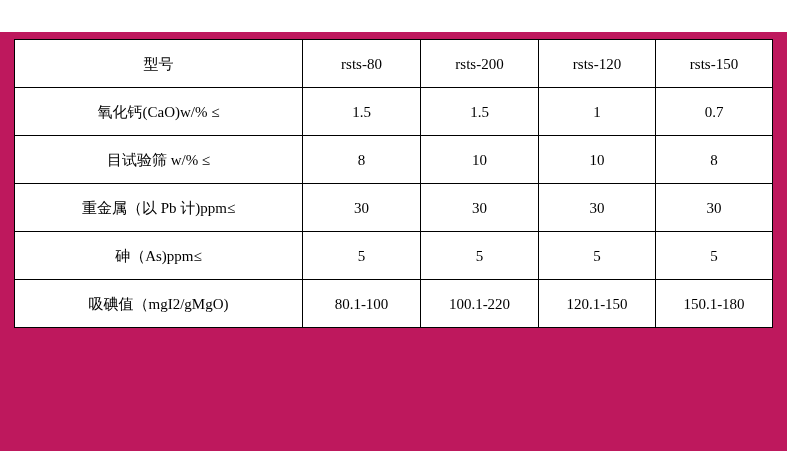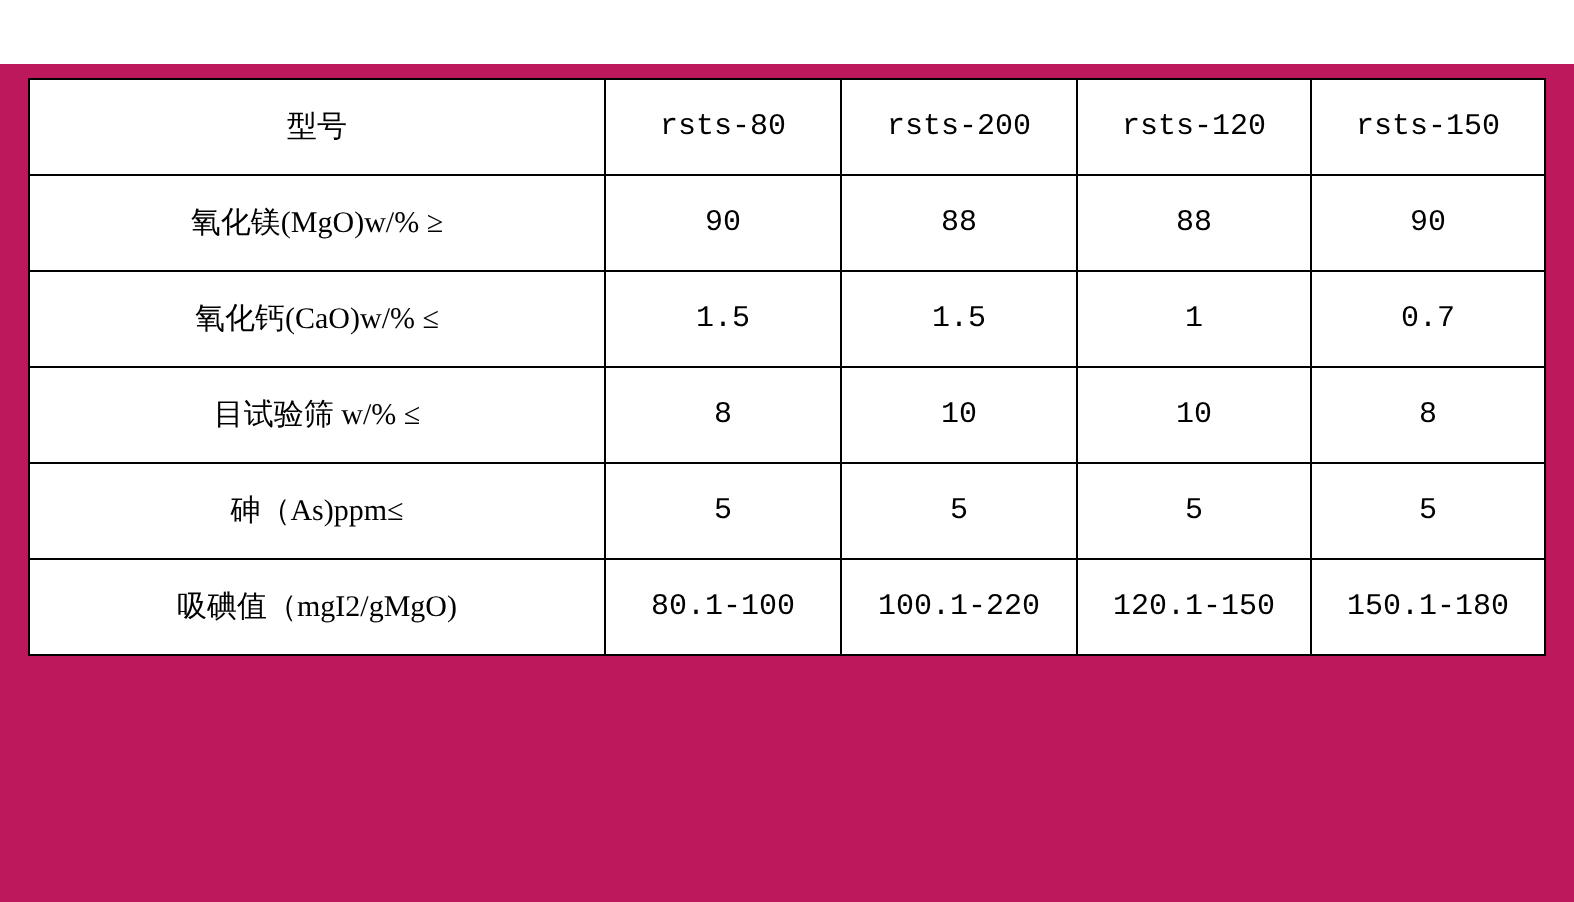--- a/index.html
+++ b/index.html
@@ -38,21 +38,21 @@
     vertical-align: middle;
     font-size: 15px;
     line-height: 1.2;
     white-space: nowrap;
     overflow: hidden;
   }
   table.spec td.label {
     font-size: 15px;
   }
   table.spec td.value {
-    font-family: Liberation Mono, monospace;
+    font-family: Liberation Serif, serif;
     font-size: 15px;
   }
   col.c0 { width: 288px; }
   col.c1 { width: 118px; }
   col.c2 { width: 118px; }
   col.c3 { width: 117px; }
   col.c4 { width: 117px; }
   .hdr-label {
     font-size: 16px;
   }
@@ -71,45 +71,45 @@
     </colgroup>
     <tbody>
       <tr>
         <td class="label hdr-label">型号</td>
         <td class="value">rsts-80</td>
         <td class="value">rsts-200</td>
         <td class="value">rsts-120</td>
         <td class="value">rsts-150</td>
       </tr>
 
-      <tr>
-        <td class="label">氧化镁(MgO)w/% ≥</td>
-        <td class="value">90</td>
-        <td class="value">88</td>
-        <td class="value">88</td>
-        <td class="value">90</td>
-      </tr>
 
       <tr>
         <td class="label">氧化钙(CaO)w/% ≤</td>
         <td class="value">1.5</td>
         <td class="value">1.5</td>
         <td class="value">1</td>
         <td class="value">0.7</td>
       </tr>
 
 
       <tr>
         <td class="label">目试验筛 w/% ≤</td>
         <td class="value">8</td>
         <td class="value">10</td>
         <td class="value">10</td>
         <td class="value">8</td>
       </tr>
 
+      <tr>
+        <td class="label">重金属（以 Pb 计)ppm≤</td>
+        <td class="value">30</td>
+        <td class="value">30</td>
+        <td class="value">30</td>
+        <td class="value">30</td>
+      </tr>
 
       <tr>
         <td class="label">砷（As)ppm≤</td>
         <td class="value">5</td>
         <td class="value">5</td>
         <td class="value">5</td>
         <td class="value">5</td>
       </tr>
 
 

